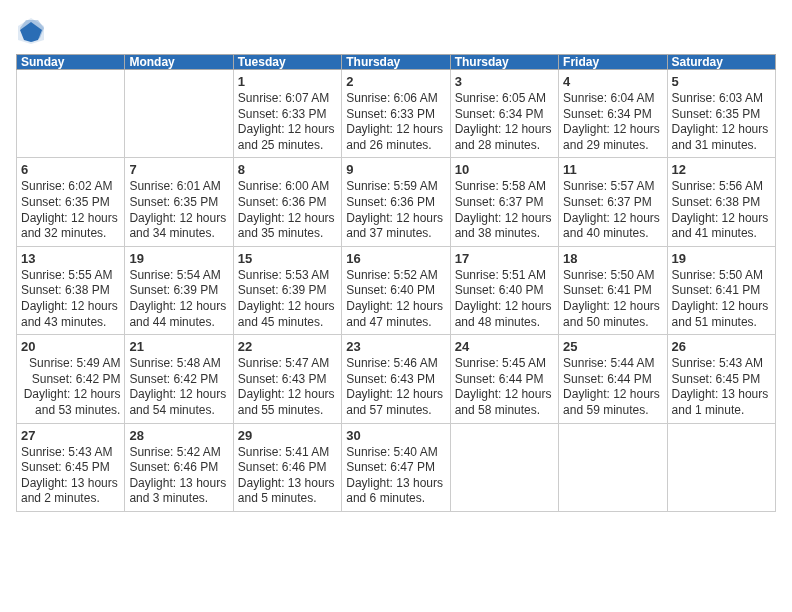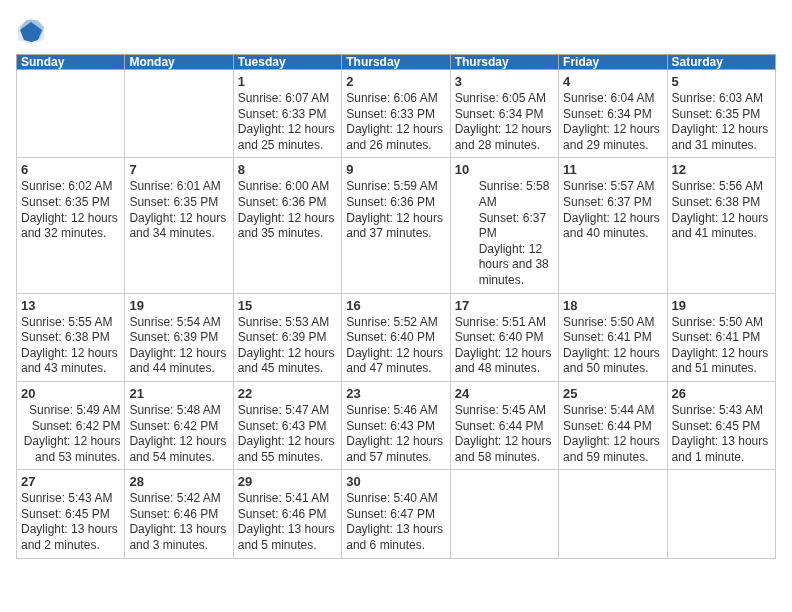--- a/index.html
+++ b/index.html
@@ -177,21 +177,21 @@
 Daylight: 12 hours and 35 minutes.</div>
         </td>
         <td>
           <div class="day-number">9</div>
           <div class="day-info" style="white-space: pre-line;">Sunrise: 5:59 AM
 Sunset: 6:36 PM
 Daylight: 12 hours and 37 minutes.</div>
         </td>
         <td>
           <div class="day-number">10</div>
-          <div class="day-info" style="white-space: pre-line; margin-left: 24px;">Sunrise: 5:58 AM
+          <div class="day-info" style="white-space: pre-line;">Sunrise: 5:58 AM
 Sunset: 6:37 PM
 Daylight: 12 hours and 38 minutes.</div>
         </td>
         <td>
           <div class="day-number">11</div>
           <div class="day-info" style="white-space: pre-line;">Sunrise: 5:57 AM
 Sunset: 6:37 PM
 Daylight: 12 hours and 40 minutes.</div>
         </td>
         <td>

